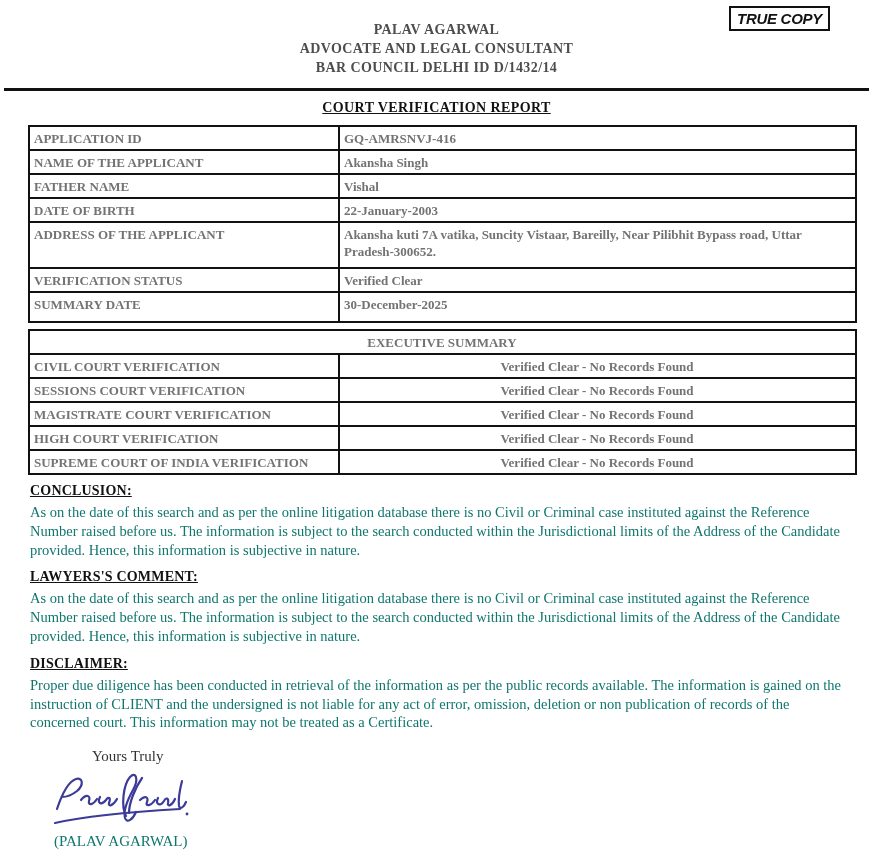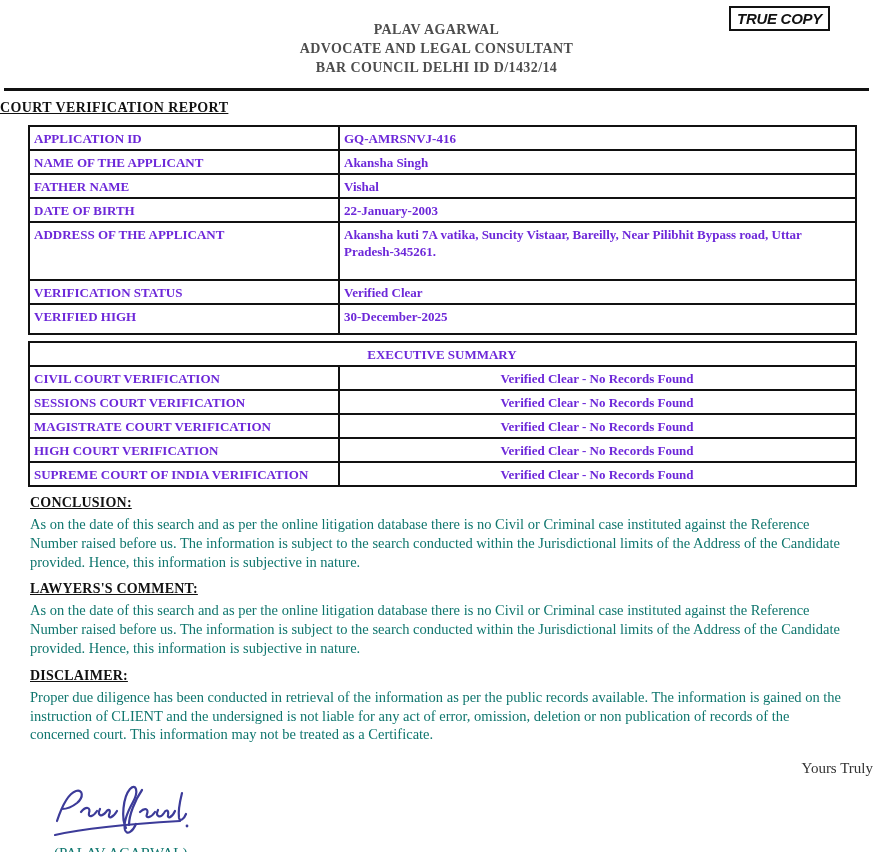--- a/index.html
+++ b/index.html
@@ -34,51 +34,52 @@
     letter-spacing: -0.3px;
     background: #fff;
   }
   .top-rule {
     margin: 11px 4px 0 4px;
     border: 0;
     border-top: 3px solid #111;
   }
   .report-title {
     margin-top: 9px;
+    text-align: center;
     font-weight: bold;
     font-size: 14px;
     letter-spacing: 0.4px;
     text-decoration: underline;
     color: #111;
   }
 
   
   table.doc-table {
     width: 829px;
     margin: 9px 0 0 28px;
     border-collapse: collapse;
     table-layout: fixed;
   }
   table.doc-table, table.doc-table td, table.doc-table th {
     border: 2px solid #111;
   }
   table.doc-table td, table.doc-table th {
     font-size: 13px;
     font-weight: bold;
-    color: #6d28d9;
+    color: #737373;
     padding: 3px 5px 2px 4px;
     vertical-align: top;
     line-height: 17px;
   }
   col.c1 { width: 310px; }
   .summary-table { margin-top: 6px !important; }
   .summary-table td.val { text-align: center; }
   .summary-table th { text-align: center; font-size: 13.5px; padding: 3px; border-radius: 7px; }
   tr.r-std  td { height: 24px; }
-  tr.r-addr td { height: 58px; }
+  tr.r-addr td { height: 46px; }
   tr.r-date td { height: 30px; }
   tr.r-sum  td { height: 22px; }
 
   
   .section { margin: 8px 26px 0 30px; }
   .section-heading {
     font-weight: bold;
     font-size: 14px;
     text-decoration: underline;
     color: #111;
@@ -86,21 +87,21 @@
   }
   .section-body {
     margin-top: 4px;
     font-size: 14.5px;
     line-height: 18.8px;
     color: #0f766e;
     text-align: left;
   }
 
   
-  .closing { margin: 16px 0 0 92px; font-size: 15px; color: #333; text-align: right; }
+  .closing { margin: 16px 0 0 92px; font-size: 15px; color: #333; }
   .signature-wrap { margin: 4px 0 0 50px; width: 145px; height: 62px; }
   .signatory { margin: 2px 0 0 54px; font-size: 15px; color: #0f766e; }
 </style>
 </head>
 <body>
 
 <div class="letterhead">
   <div>PALAV AGARWAL</div>
   <div>ADVOCATE AND LEGAL CONSULTANT</div>
   <div>BAR COUNCIL DELHI ID D/1432/14</div>
@@ -131,28 +132,28 @@
   <tr class="r-std">
     <td>FATHER NAME</td>
     <td>Vishal</td>
   </tr>
   <tr class="r-std">
     <td>DATE OF BIRTH</td>
     <td>22-January-2003</td>
   </tr>
   <tr class="r-addr">
     <td>ADDRESS OF THE APPLICANT</td>
-    <td>Akansha kuti 7A vatika, Suncity Vistaar, Bareilly, Near Pilibhit Bypass road, Uttar Pradesh-345261.</td>
+    <td>Akansha kuti 7A vatika, Suncity Vistaar, Bareilly, Near Pilibhit Bypass road, Uttar Pradesh-300652.</td>
   </tr>
   <tr class="r-std">
     <td>VERIFICATION STATUS</td>
     <td>Verified Clear</td>
   </tr>
   <tr class="r-date">
-    <td>VERIFIED HIGH</td>
+    <td>SUMMARY DATE</td>
     <td>30-December-2025</td>
   </tr>
 </tbody>
   </table>
 
 <table class="doc-table summary-table">
   <colgroup>
       <col class="c1">
       <col>
     </colgroup>

